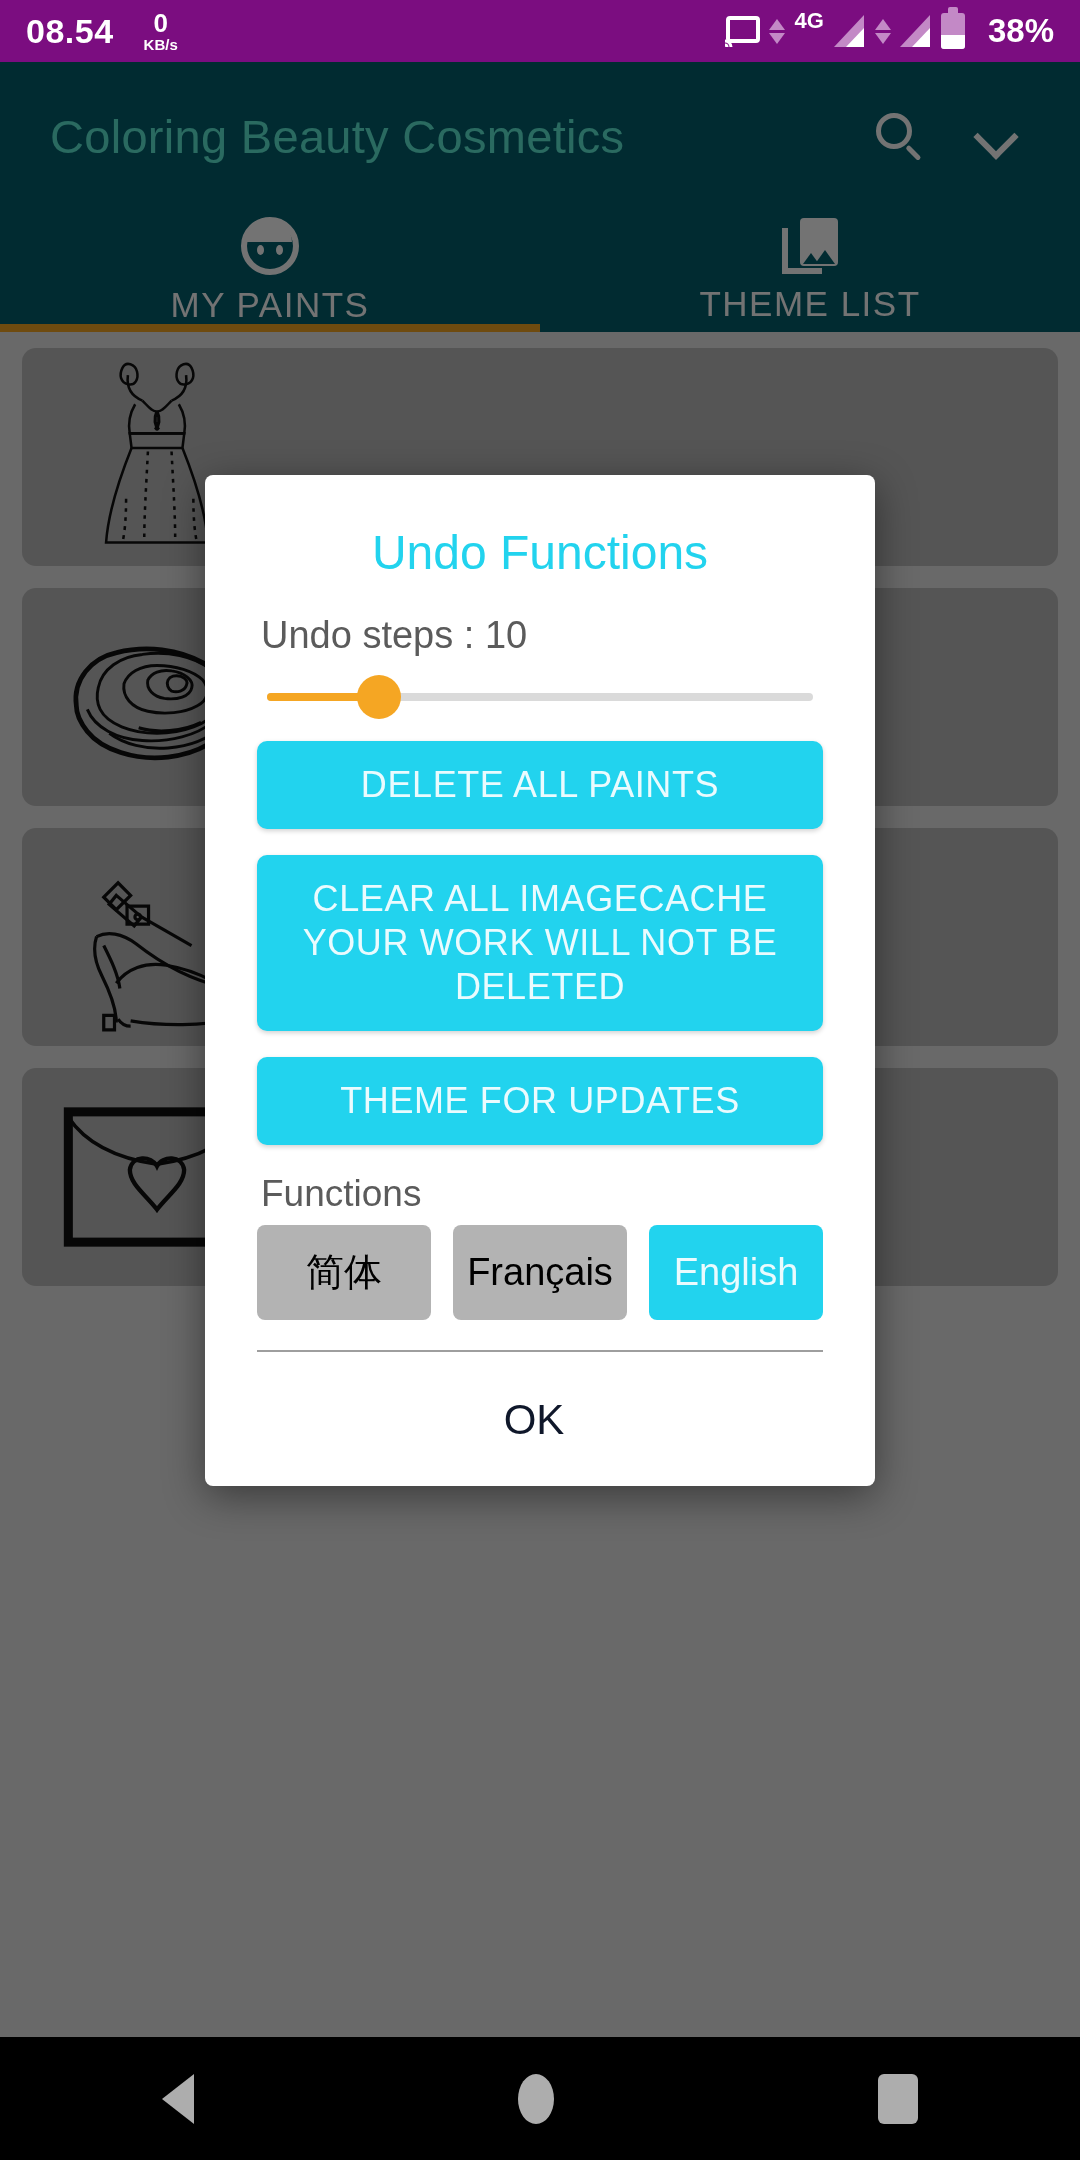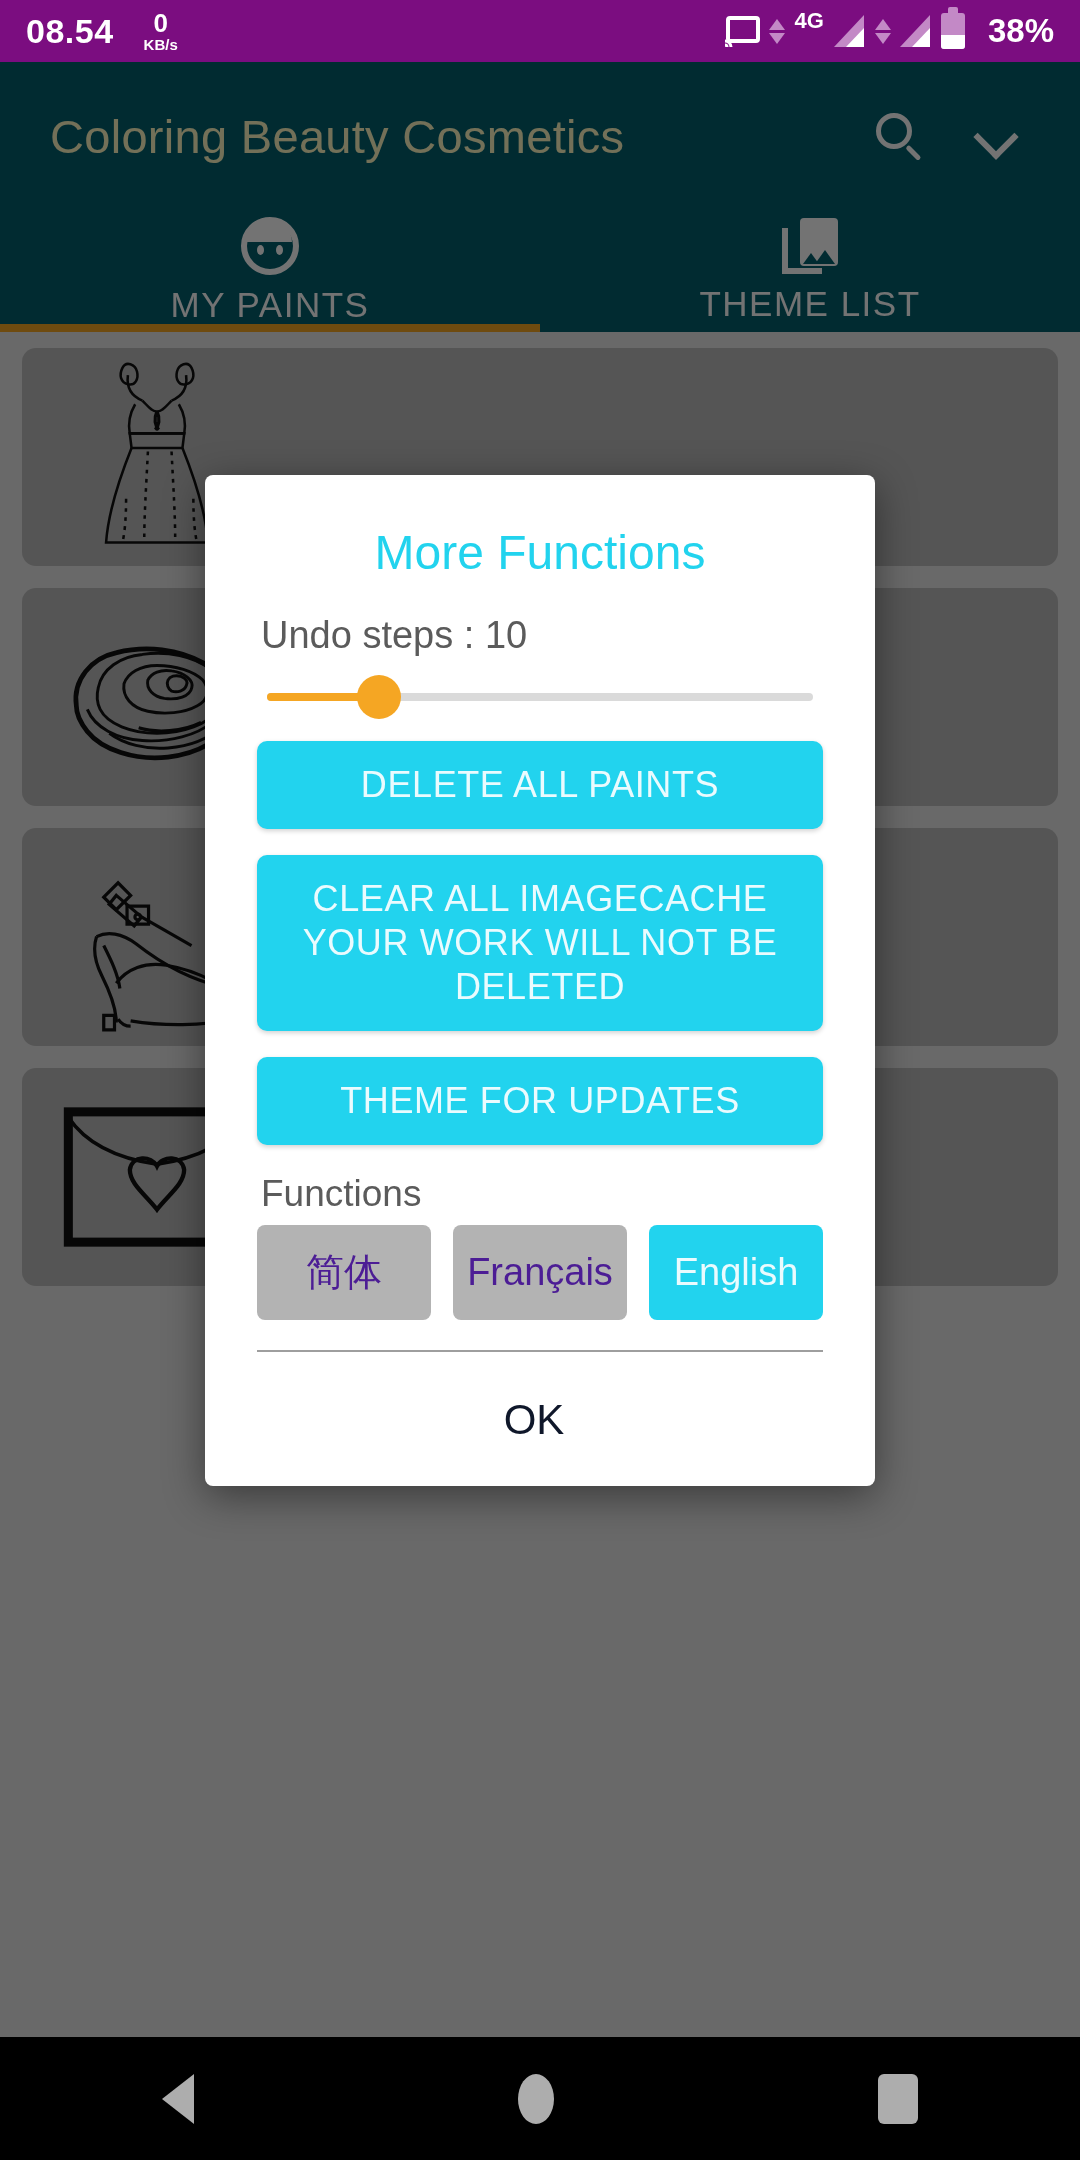--- a/index.html
+++ b/index.html
@@ -49,21 +49,21 @@
   .cast { width: 34px; height: 30px; position: relative; }
   .cast .box { position: absolute; right:0; top:0; width: 34px; height: 27px;
      border: 4px solid #fff; border-radius: 4px; }
   .cast .wave { position: absolute; left: -2px; bottom: -2px; width: 20px; height: 20px; }
 
   
   #app { position: absolute; left:0; top:62px; width:1080px; height:1975px;
          background: #e9e9e9; overflow: hidden; }
   #appbar { height: 270px; background: #03616E; position: relative; }
   .appbar-row { display: flex; align-items: center; height: 148px; padding: 0 30px; }
-  .app-title { font-size: 47px; color: #fef9c3; font-weight: 400;
+  .app-title { font-size: 47px; color: #5eead4; font-weight: 400;
                letter-spacing: .3px; margin-left: 20px; }
   .appbar-actions { margin-left: auto; display: flex; align-items: center; gap: 52px;
                     padding-right: 34px; }
   .ic-search { width: 46px; height: 46px; position: relative; }
   .ic-search .ring { position: absolute; left:0; top:0; width: 36px; height: 36px;
       border: 5px solid #fff; border-radius: 50%; }
   .ic-search .stem { position: absolute; left: 31px; top: 31px; width: 18px; height: 5px;
       background: #fff; transform: rotate(45deg); transform-origin: left center;
       border-radius: 3px; }
   .ic-chev { width: 42px; height: 42px; position: relative; }
@@ -126,21 +126,21 @@
                   height: 8px; background: #F5A623; border-radius: 4px; }
   .slider .thumbknob { position: absolute; left: 100px; top: 8px; width: 44px; height: 44px;
                   background: #F5A623; border-radius: 50%; }
   .cybtn { background: #22D3EE; color: #EAFBFE; border: none; border-radius: 10px;
            width: 100%; font-size: 36px; font-family: inherit; letter-spacing: .6px;
            padding: 22px 10px; margin-bottom: 26px; line-height: 1.22; display: block;
            box-shadow: 0 2px 5px rgba(0,0,0,.18); }
   .lang-label { font-size: 37px; color: #5b5b5b; padding: 2px 0 10px 4px; }
   .lang-row { display: flex; gap: 22px; padding-bottom: 26px; }
   .langbtn { flex: 1; border: none; border-radius: 8px; background: #b3b3b3;
-             color: #4c1d95; font-size: 38px; font-family: inherit; padding: 22px 4px; }
+             color: #000000; font-size: 38px; font-family: inherit; padding: 22px 4px; }
   .langbtn.sel { background: #22D3EE; color: #EAFBFE; }
   .dlg-sep { height: 2px; background: #9e9e9e; margin: 4px 52px 0 52px; }
   .dlg-ok { text-align: center; color: #0f172a; font-size: 42px;
             padding: 44px 12px 34px 0; background: none; border: none;
             width: 100%; font-family: inherit; }
 
   
   #navbar { position: absolute; left: 0; bottom: 0; width: 1080px; height: 123px;
             background: #000; display: flex; align-items: center;
             justify-content: space-around; }
@@ -301,21 +301,21 @@
         </span>
         <span class="card-title">Beauty 4</span>
       </div>
 
     </div>
   </div>
 
   <div id="scrim"></div>
 
   <div id="dialog">
-    <div class="dlg-title">More Functions</div>
+    <div class="dlg-title">Undo Functions</div>
     <div class="dlg-body">
 
       <div class="undo-label">Undo steps : 10</div>
       <div class="slider">
         <div class="track"></div>
         <div class="fill"></div>
         <div class="thumbknob"></div>
       </div>
 
       <button class="cybtn">DELETE ALL PAINTS</button>

